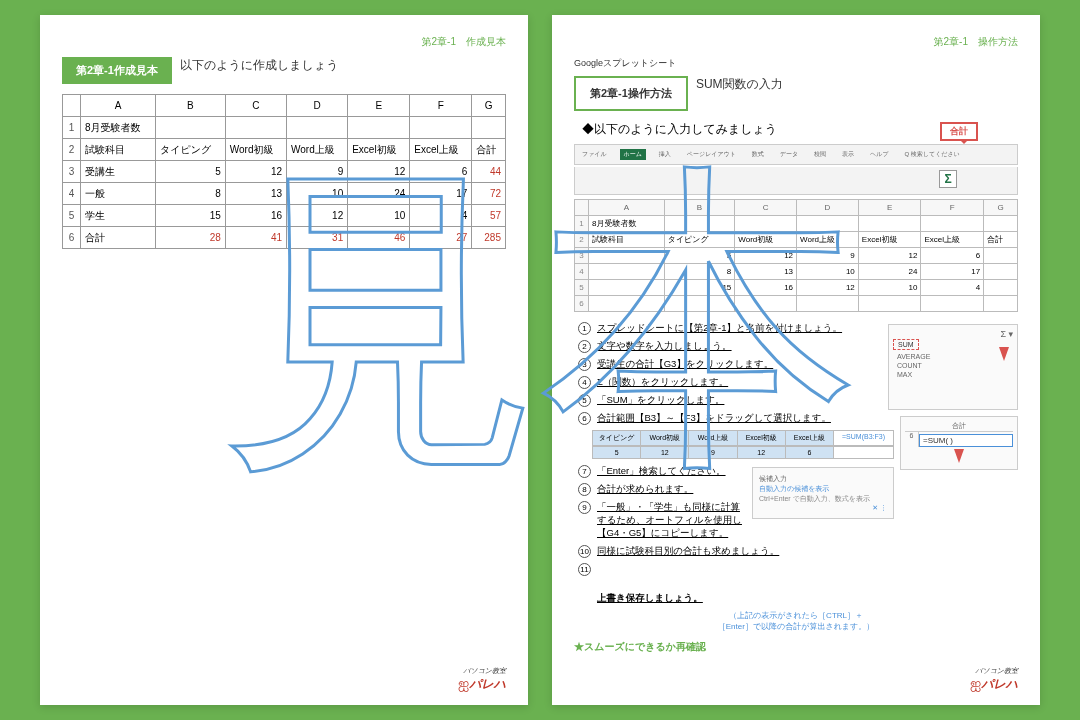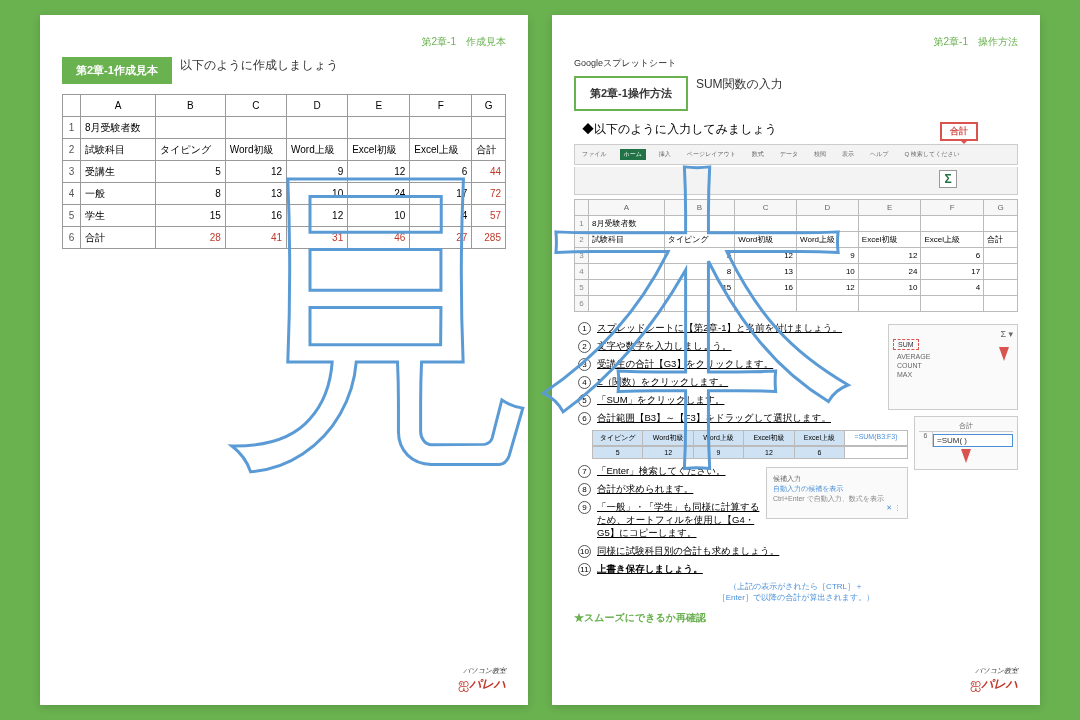--- a/index.html
+++ b/index.html
@@ -156,21 +156,21 @@
   ol.steps .num {
     border:1px solid #555;
     border-radius:50%;
     width:13px; height:13px;
     font-size:8px;
     display:inline-flex;
     align-items:center; justify-content:center;
     flex-shrink:0;
   }
   ol.steps .txt { flex:1;text-decoration:underline; }
-  .boldtxt { font-weight:bold; }
+  .boldtxt { font-weight:bold;margin-top:29px; }
 
   .side-img {
     float:right;
     width:130px;
     border:1px solid #ccc;
     background:#fafafa;
     margin: 2px 0 4px 6px;
     font-size:7px;
     padding:4px;
     color:#666;
@@ -468,21 +468,21 @@
     <li>
         <span class="num">4</span>
         <span class="txt">Σ（関数）をクリックします。</span>
       </li>
     <li>
         <span class="num">5</span>
         <span class="txt">「SUM」をクリックします。</span>
       </li>
   </ol>
 
-  <div class="side-img" style="clear:right;width:104px;">
+  <div class="side-img" style="clear:right;width:118px;">
     <div style="text-align:center;border-bottom:1px solid #ccc;">合計</div>
     <div style="display:flex;">
       <div style="width:14px;border-right:1px solid #ccc;text-align:center;">6</div>
       <div class="formula-box" style="flex:1;">=SUM(  )</div>
     </div>
     <div class="red-arrow-down"></div>
   </div>
 
   <ol class="steps">
     <li>

